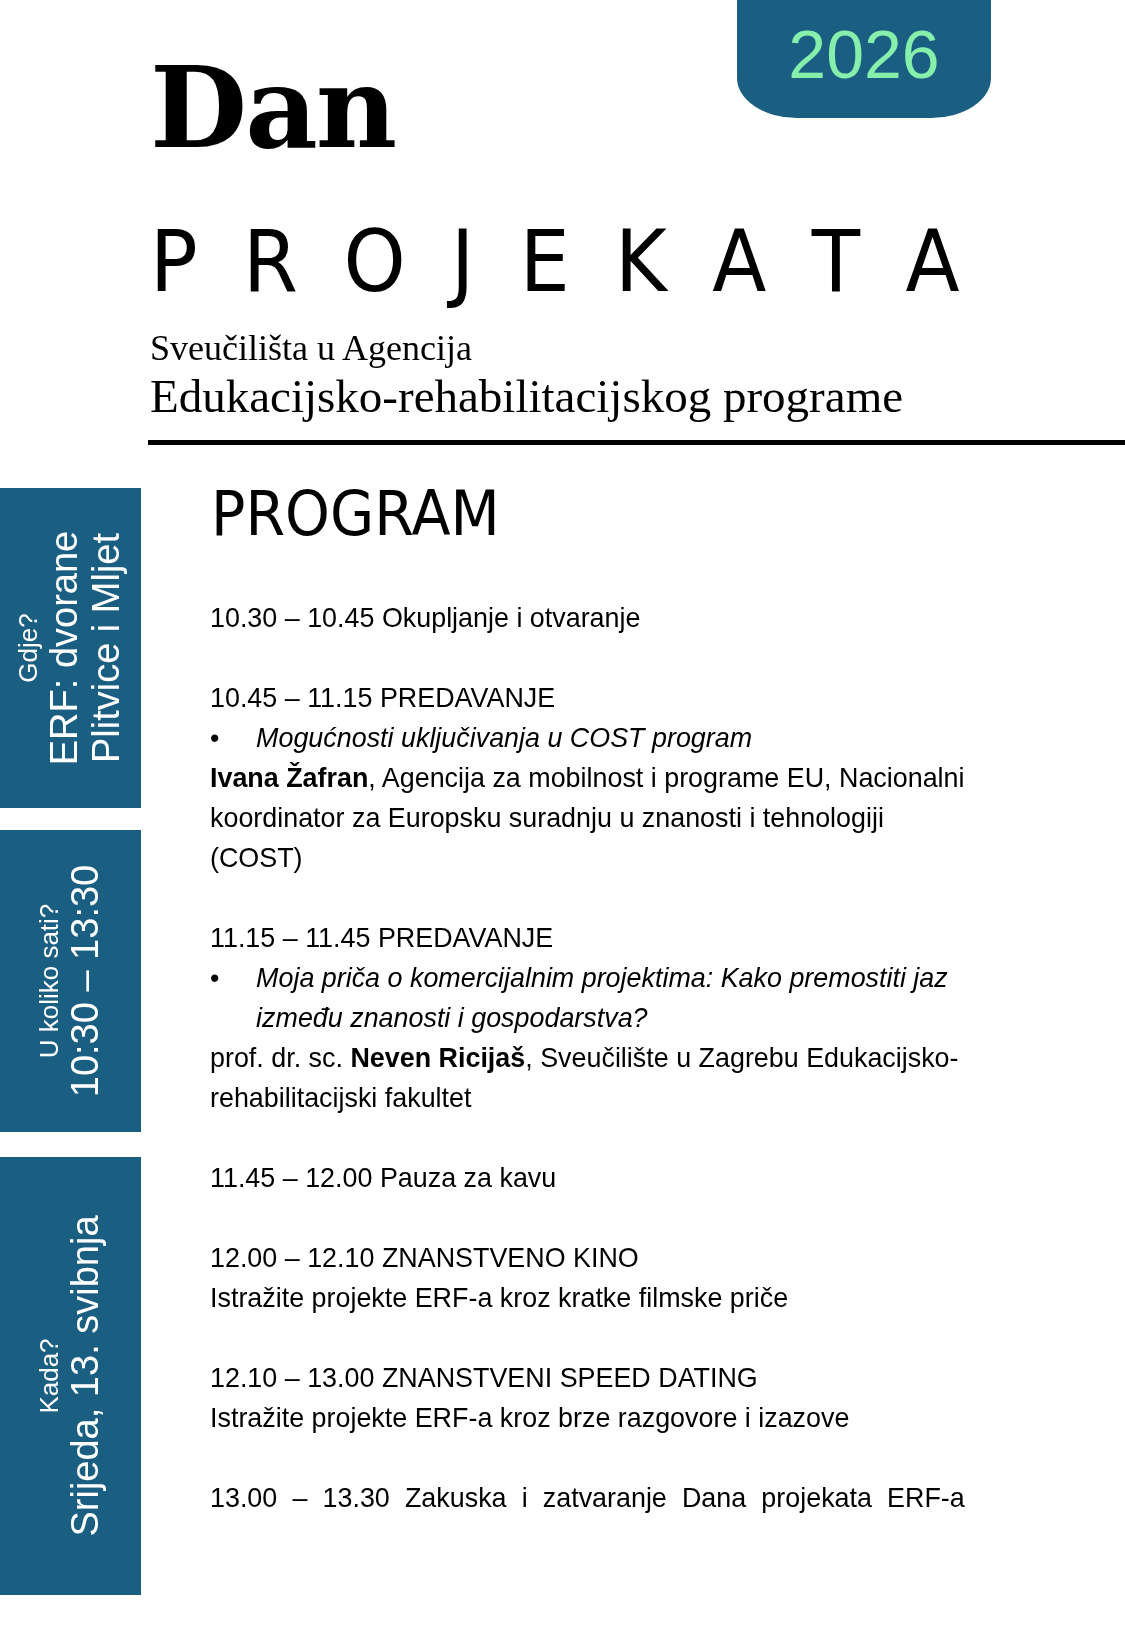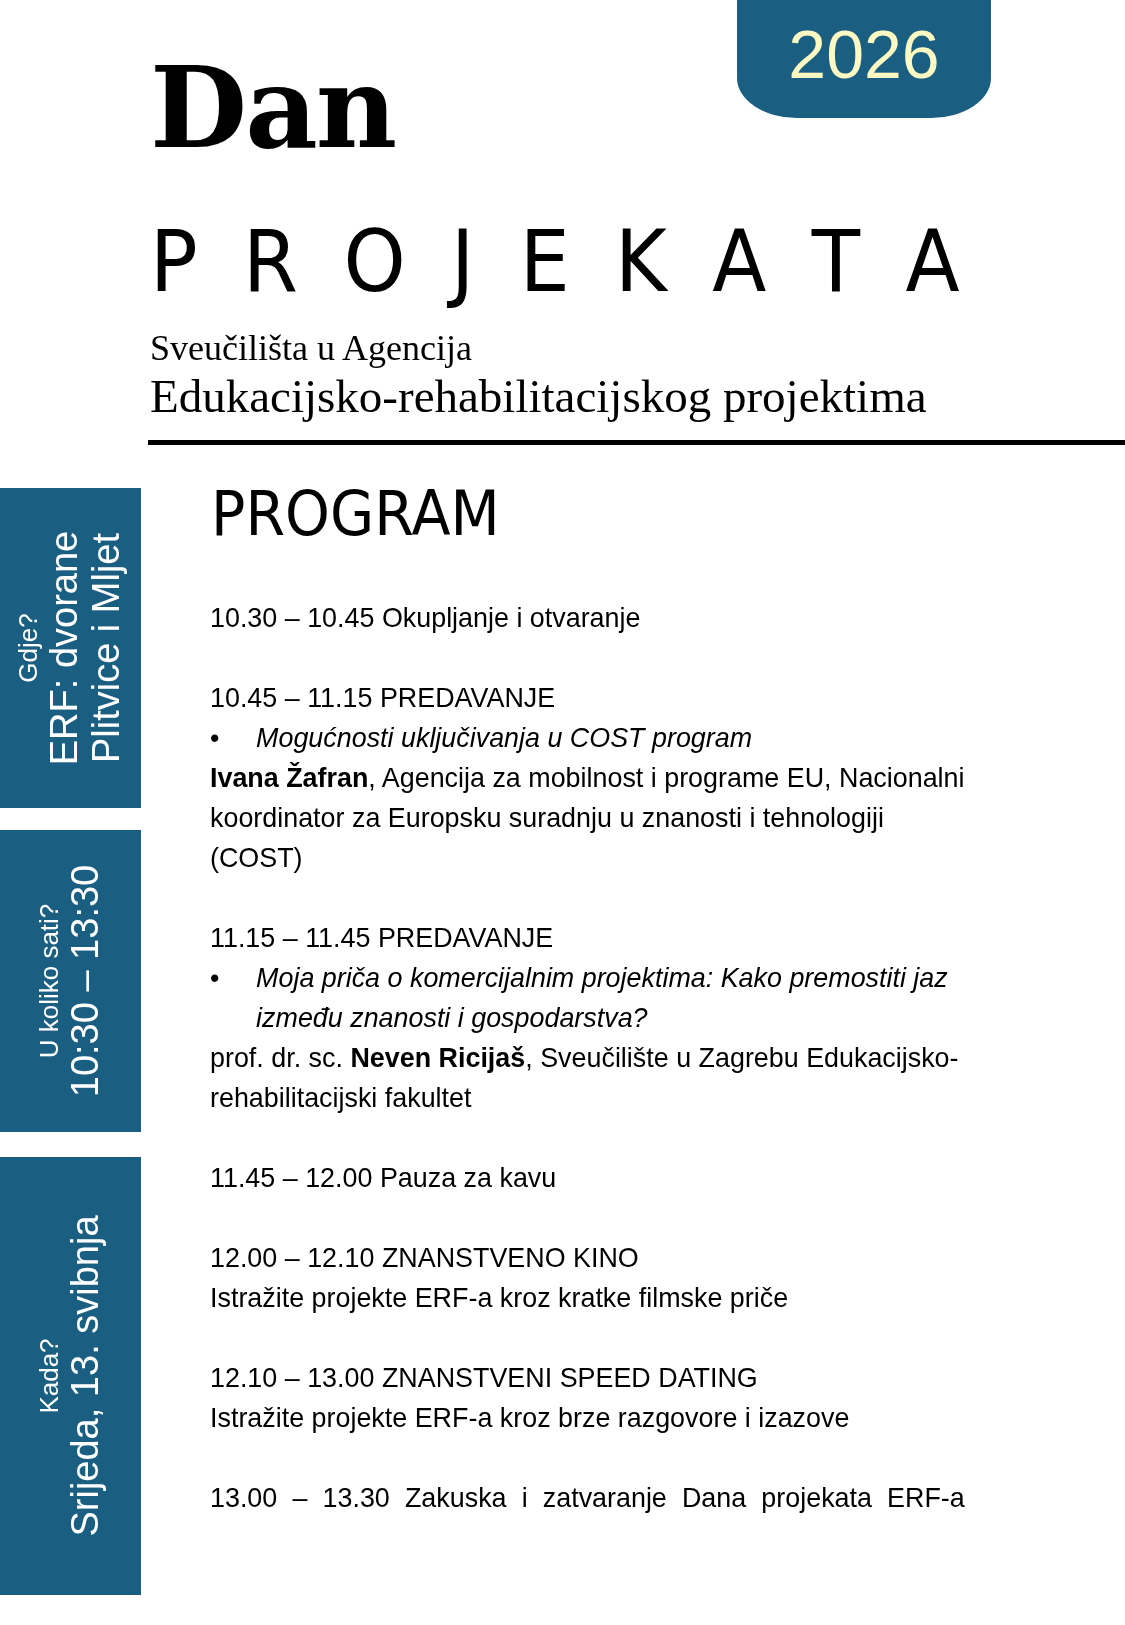--- a/index.html
+++ b/index.html
@@ -4,21 +4,21 @@
 <style>
   html, body { margin: 0; padding: 0; background: #ffffff; }
   body { width: 1125px; height: 1625px; position: relative; overflow: hidden; color: #000; }
 
   .year-tab {
     position: absolute; left: 737px; top: 0; width: 254px; height: 118px;
     background: #1a5f82; border-radius: 0 0 60px 60px / 0 0 40px 40px;
     display: flex; align-items: center; justify-content: center;
   }
   .year-tab span {
-    color: #fef9c3; font-family: "Liberation Sans", sans-serif; font-size: 68px; line-height: 1;
+    color: #86efac; font-family: "Liberation Sans", sans-serif; font-size: 68px; line-height: 1;
     margin-top: -10px;
   }
 
   .title-dan {
     position: absolute; left: 150px; top: 52px;
     font-family: "DejaVu Serif", serif; font-weight: bold; font-size: 112px; line-height: 1;
     letter-spacing: -2px;
     text-align: right;
   }
   .title-projekata {
@@ -85,21 +85,21 @@
     <span>R</span>
     <span>O</span>
     <span>J</span>
     <span>E</span>
     <span>K</span>
     <span>A</span>
     <span>T</span>
     <span>A</span>
   </div>
 <div class="sub1">Sveučilišta u Agencija</div>
-<div class="sub2">Edukacijsko-rehabilitacijskog projektima</div>
+<div class="sub2">Edukacijsko-rehabilitacijskog programe</div>
 <div class="rule"></div>
 
 <div class="side-box box-where">
   <div class="side-inner">
     <span class="side-label">Gdje?</span>
     <span class="side-value">ERF: dvorane</span>
     <span class="side-value">Plitvice i Mljet</span>
   </div>
 </div>
 <div class="side-box box-time">

